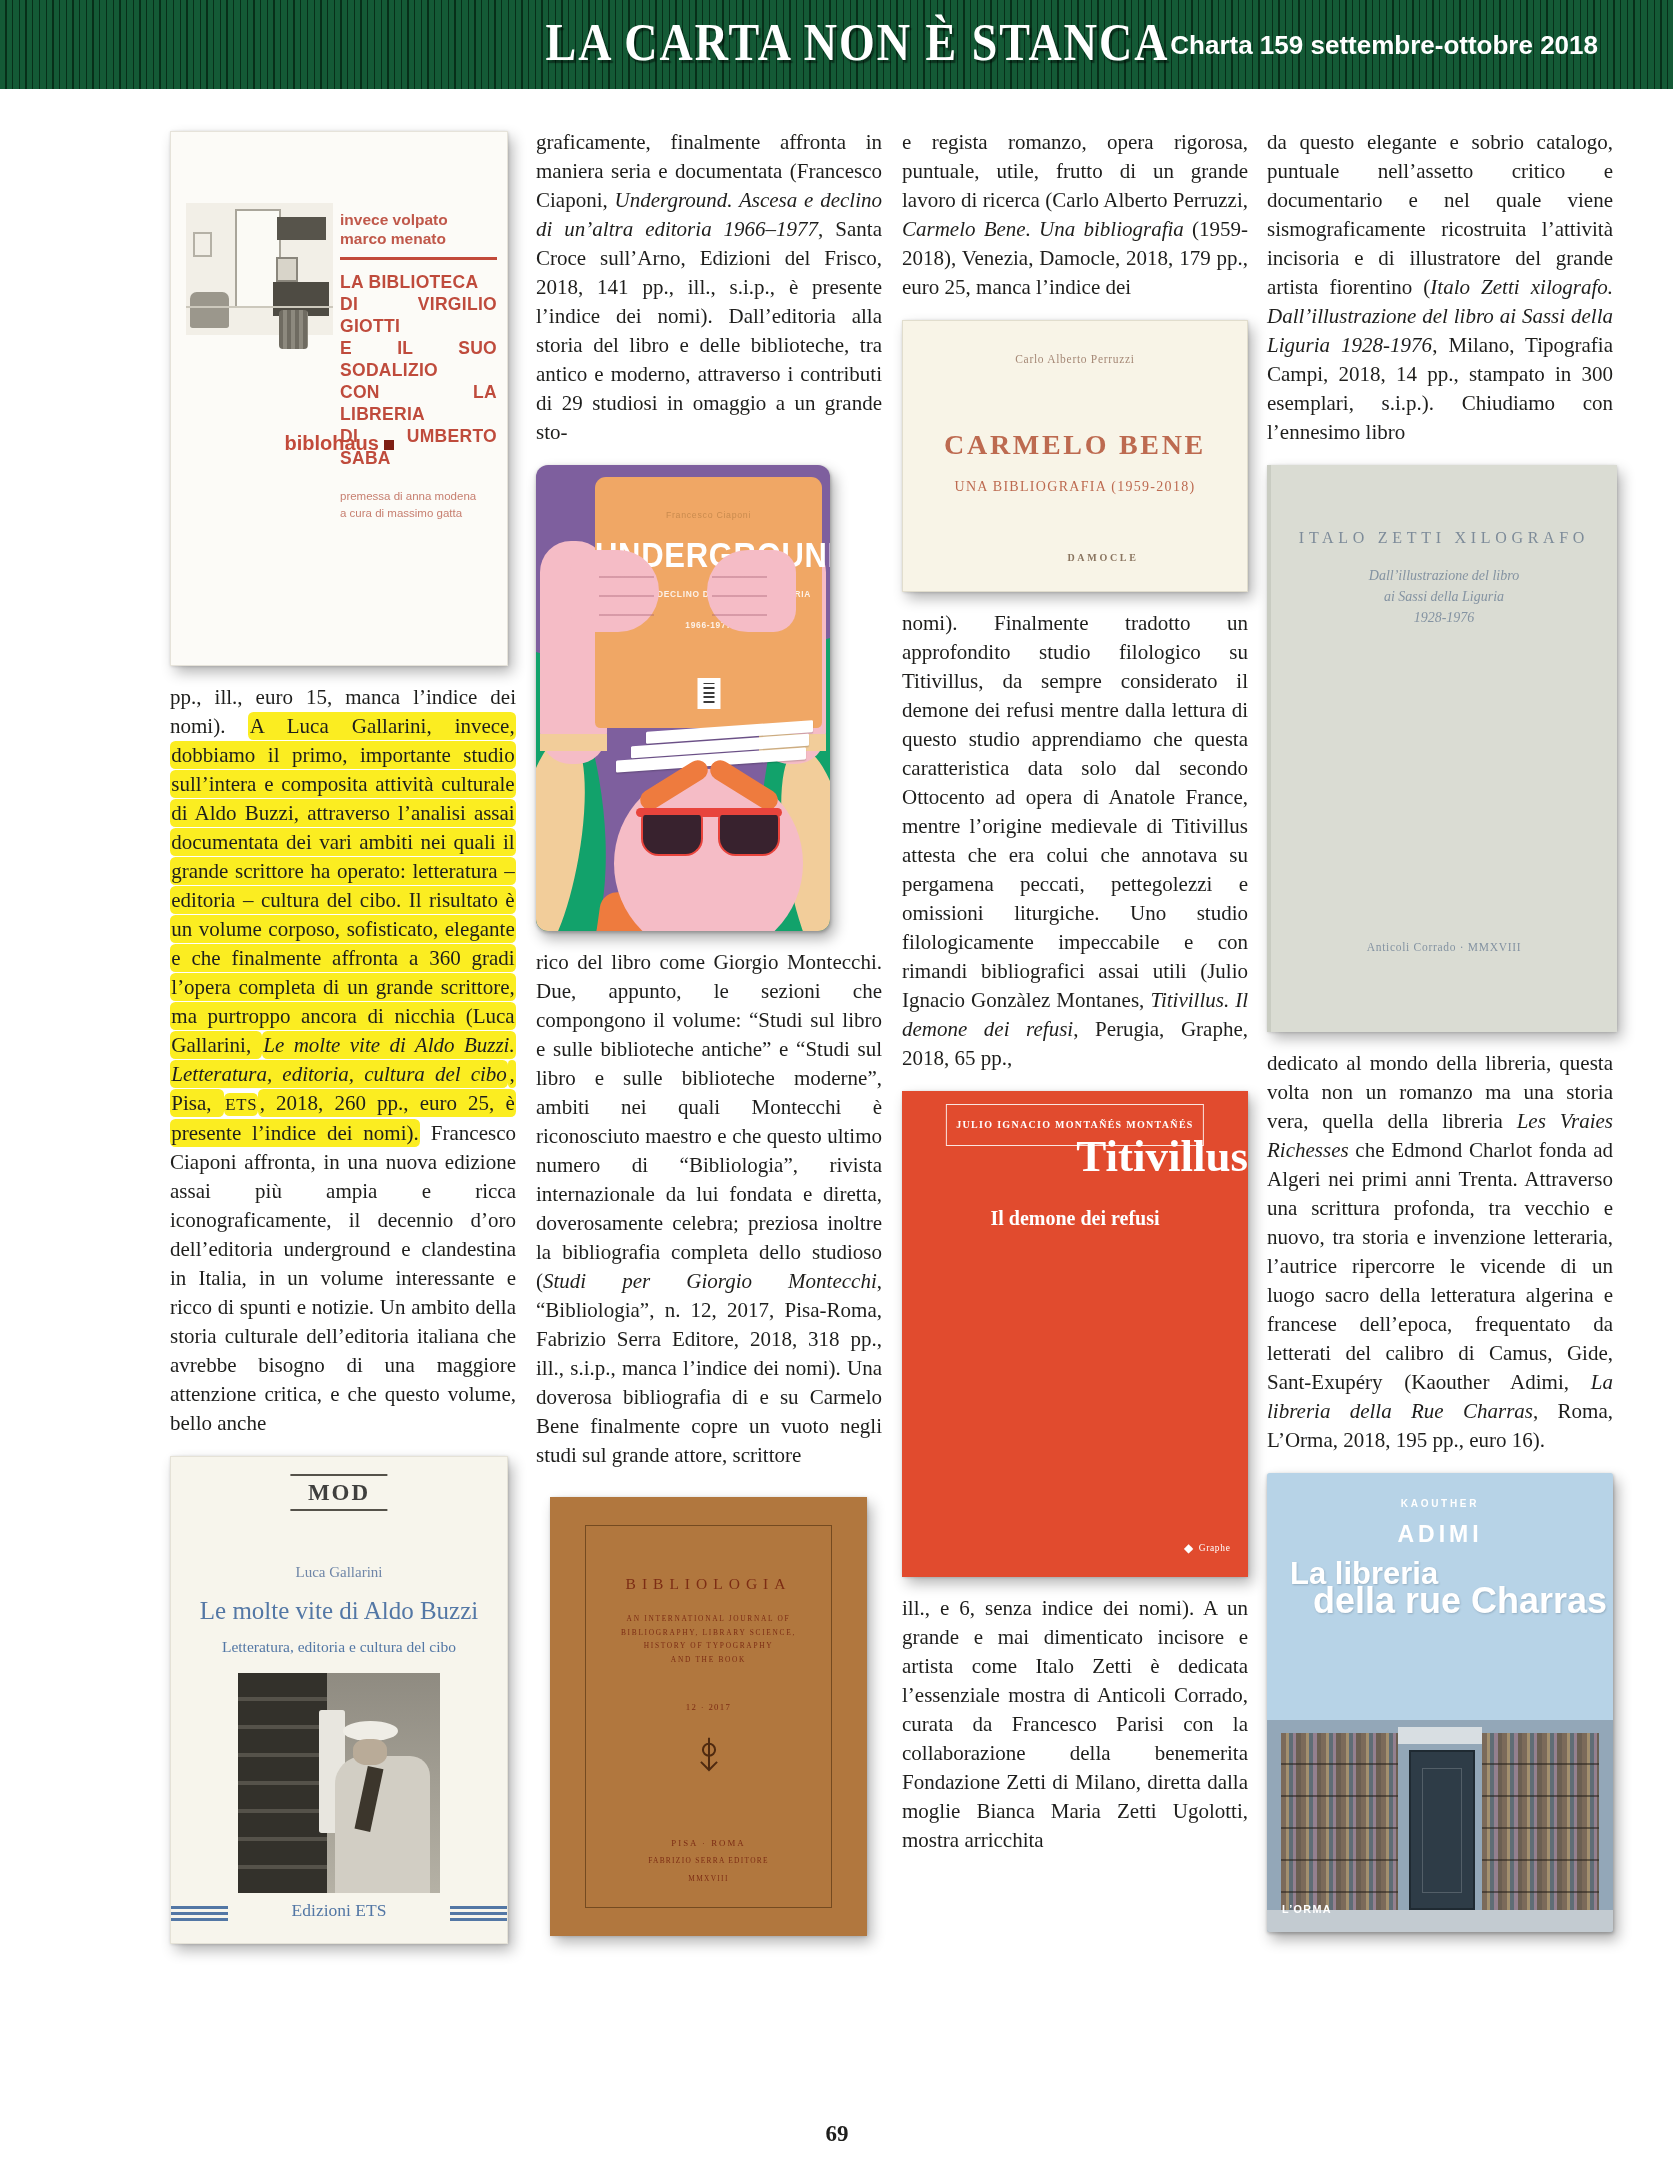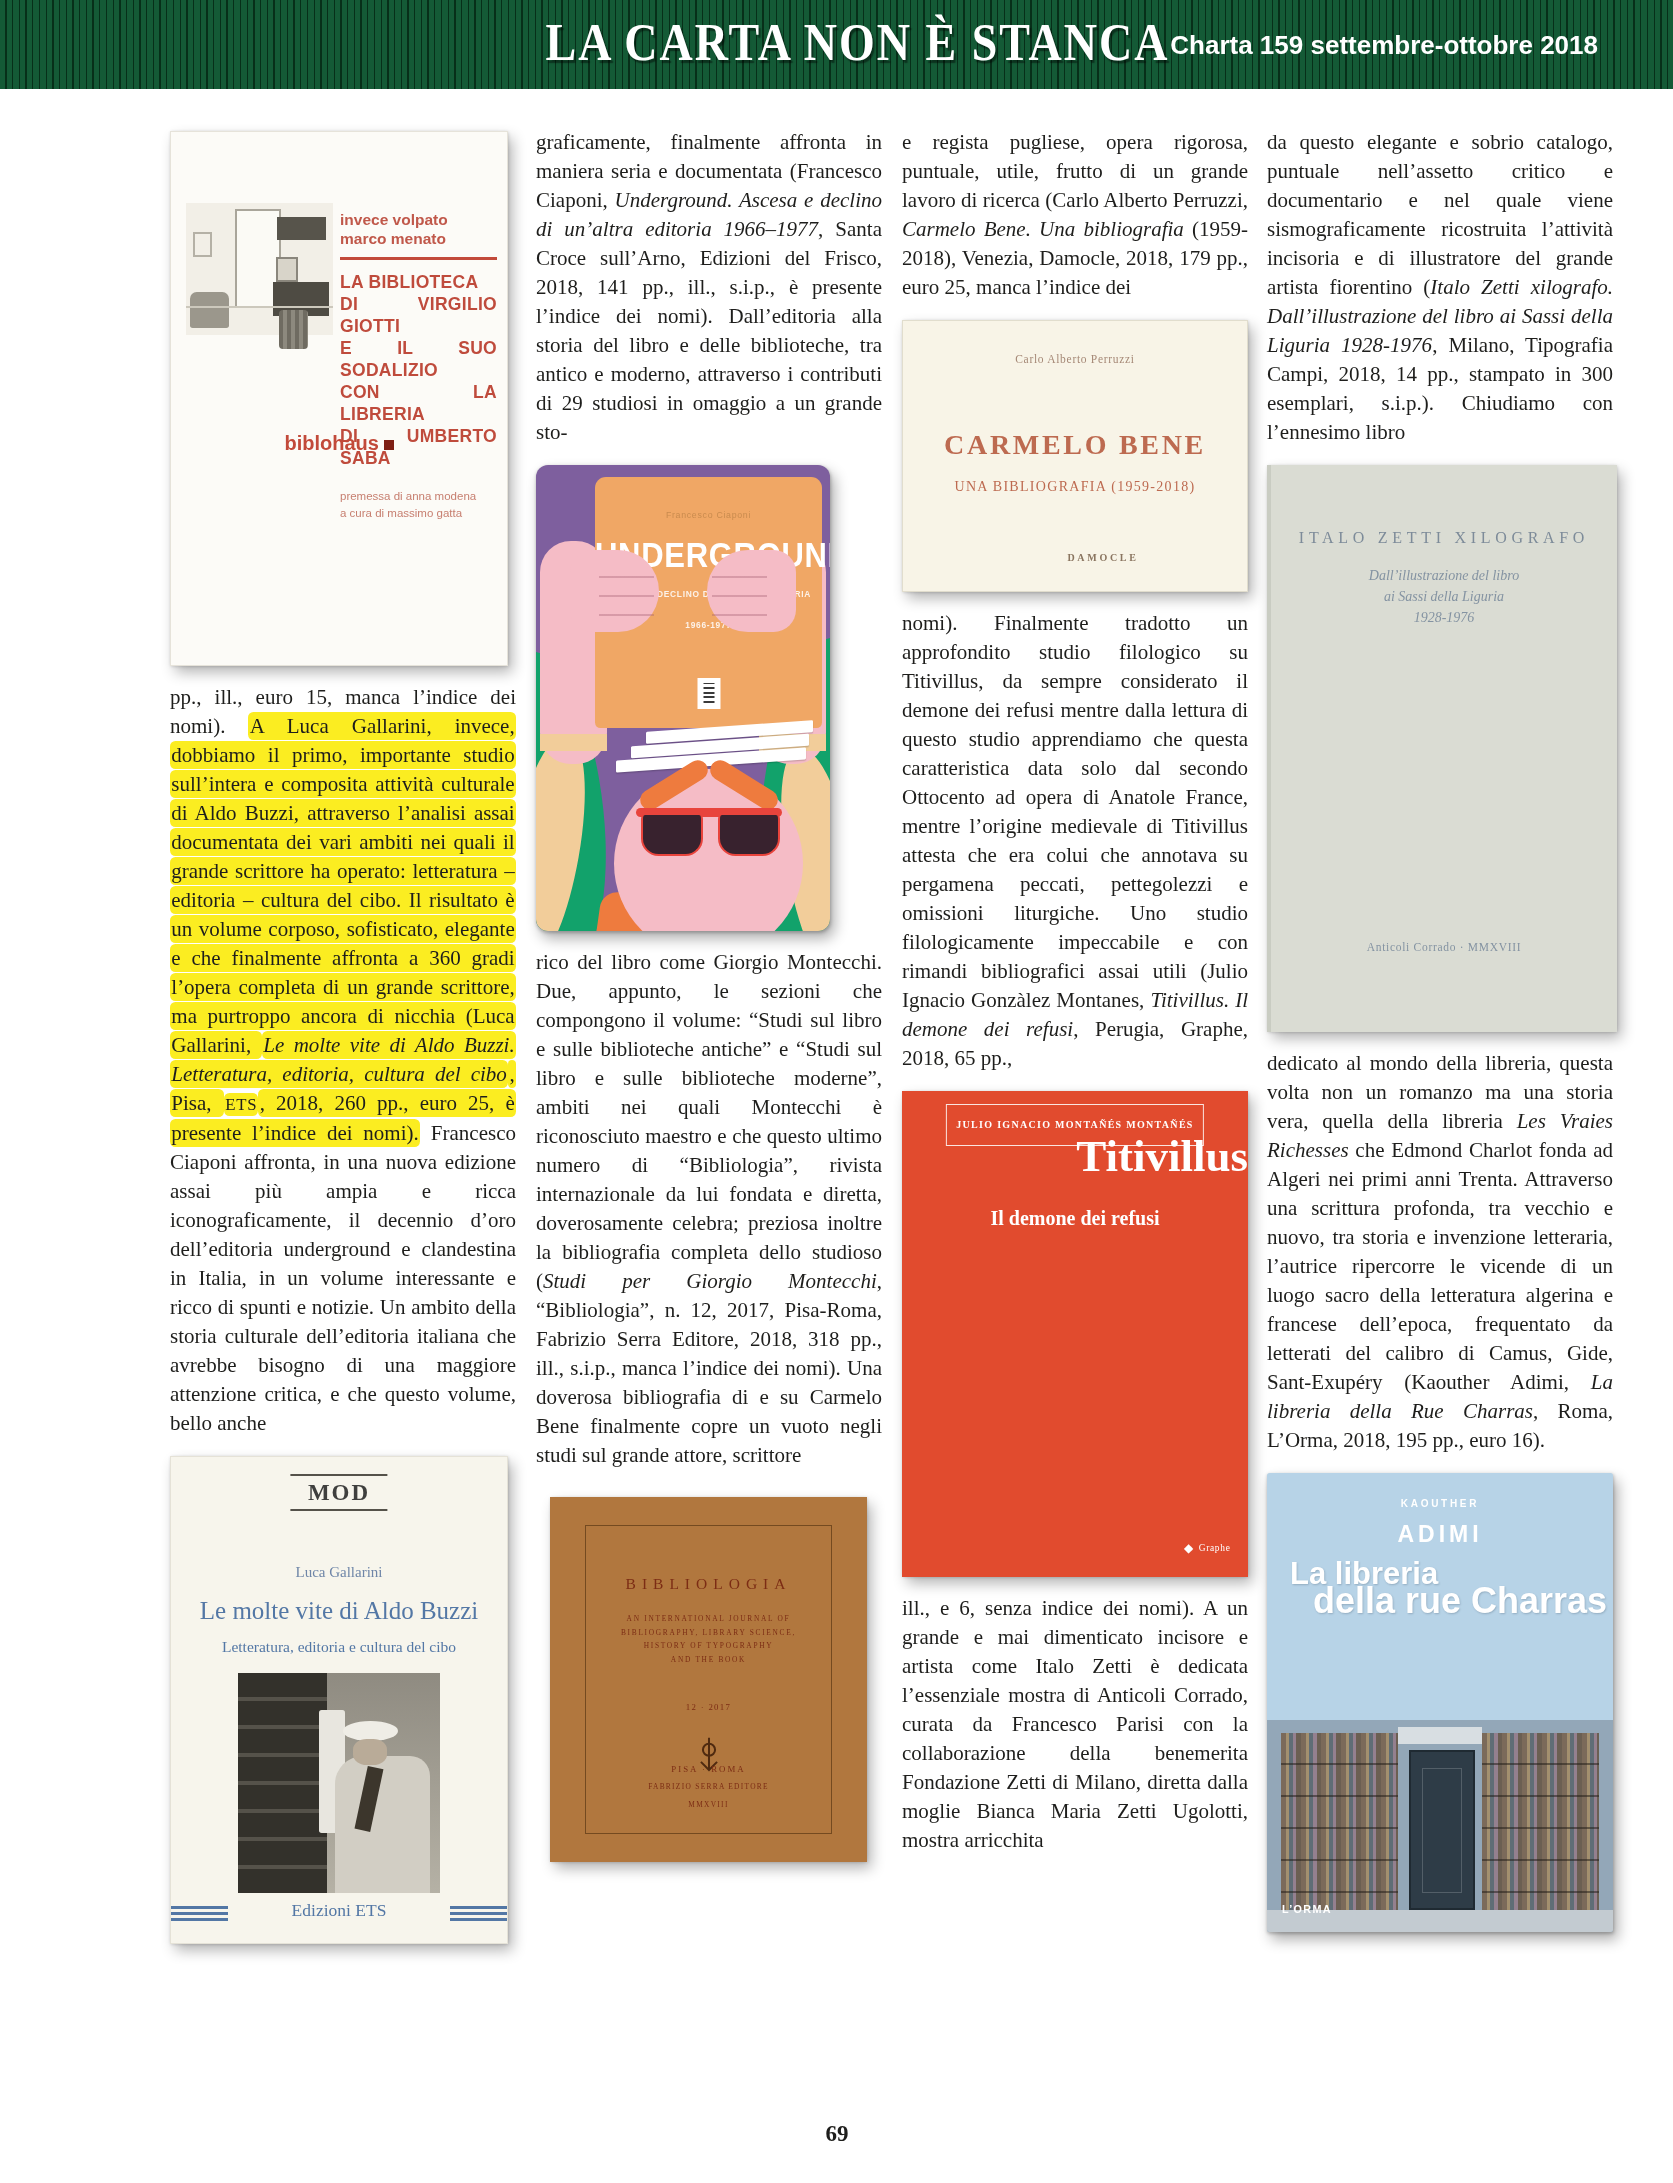--- a/index.html
+++ b/index.html
@@ -131,21 +131,21 @@
   .mp-man{position:absolute;right:5%;bottom:0;width:47%;height:62%;background:#d2cec4;border-radius:28px 20px 0 0;}
   .mp-hat{position:absolute;right:21%;top:22%;width:27%;height:9%;background:#efede6;border-radius:50%;}
   .mp-face{position:absolute;right:26%;top:30%;width:17%;height:12%;background:#b9ab98;border-radius:40%;}
   .mp-strap{position:absolute;right:31%;top:43%;width:8%;height:29%;background:#3c362c;transform:rotate(12deg);}
   .mod-pub{position:absolute;bottom:17.5px;width:100%;text-align:center;font-size:17.5px;color:var(--mod-blue,#5377a5);}
   .mod-rule{position:absolute;bottom:21.6px;width:57px;height:15px;
             background:repeating-linear-gradient(180deg,var(--mod-blue,#5377a5) 0 2.7px,transparent 2.7px 6px);}
   .mod-rule.l{left:0;} .mod-rule.r{right:0;}
 
   
-  .bibliologia{width:317px;height:365px;margin-left:14px;margin-top:27px;background:var(--bibliologia-tan,#b1773e);}
+  .bibliologia{width:317px;height:439px;margin-left:14px;margin-top:27px;background:var(--bibliologia-tan,#b1773e);}
   .bb-frame{position:absolute;inset:28px 35px;border:1.3px solid #744a20;}
   .bb-title{position:absolute;top:72px;width:100%;text-align:center;font-size:15.5px;letter-spacing:6px;color:var(--bibliologia-ink,#7c2c14);}
   .bb-lines{position:absolute;top:115px;width:100%;text-align:center;font-size:7.4px;line-height:13.5px;letter-spacing:1.7px;color:var(--bibliologia-ink,#7c2c14);}
   .bb-issue{position:absolute;top:196px;width:100%;text-align:center;font-size:8.8px;letter-spacing:1.3px;color:var(--bibliologia-ink,#7c2c14);}
   .bb-emblem{position:absolute;top:238px;left:50%;transform:translateX(-50%);width:30px;height:39px;}
   .bb-place{position:absolute;bottom:78px;width:100%;text-align:center;font-size:8.8px;letter-spacing:2px;color:var(--bibliologia-ink,#7c2c14);}
   .bb-pub{position:absolute;bottom:61px;width:100%;text-align:center;font-size:7.4px;letter-spacing:1.3px;color:var(--bibliologia-ink,#7c2c14);}
   .bb-year{position:absolute;bottom:43px;width:100%;text-align:center;font-size:7.4px;letter-spacing:1.3px;color:var(--bibliologia-ink,#7c2c14);}
 
   
@@ -292,21 +292,21 @@
       </svg>
     </div>
     <div class="bb-place">PISA · ROMA</div>
     <div class="bb-pub">FABRIZIO SERRA EDITORE</div>
     <div class="bb-year">MMXVIII</div>
   </div>
 </div>
 
 <div class="col" id="col3">
 
-  <div class="tblock"><span>e regista pugliese, opera rigorosa, puntuale, utile, frutto di un grande lavoro di ricerca (Carlo Alberto Perruzzi, </span><span class="it">Carmelo Bene. Una bibliografia</span><span> (1959-2018), Venezia, Damocle, 2018, 179 pp., euro 25, manca l’indice dei</span></div>
+  <div class="tblock"><span>e regista romanzo, opera rigorosa, puntuale, utile, frutto di un grande lavoro di ricerca (Carlo Alberto Perruzzi, </span><span class="it">Carmelo Bene. Una bibliografia</span><span> (1959-2018), Venezia, Damocle, 2018, 179 pp., euro 25, manca l’indice dei</span></div>
 
   <div class="cover carmelo">
     <div class="cb-author">Carlo Alberto Perruzzi</div>
     <div class="cb-title">CARMELO BENE</div>
     <div class="cb-sub">UNA BIBLIOGRAFIA (1959-2018)</div>
     <div class="cb-pub">DAMOCLE</div>
   </div>
 
   <div class="tblock"><span>nomi). Finalmente tradotto un approfondito studio filologico su Titivillus, da sempre considerato il demone dei refusi mentre dalla lettura di questo studio apprendiamo che questa caratteristica data solo dal secondo Ottocento ad opera di Anatole France, mentre l’origine medievale di Titivillus attesta che era colui che annotava su pergamena peccati, pettegolezzi e omissioni liturgiche. Uno studio filologicamente impeccabile e con rimandi bibliografici assai utili (Julio Ignacio Gonzàlez Montanes, </span><span class="it">Titivillus. Il demone dei refusi</span><span>, Perugia, Graphe, 2018, 65 pp.,</span></div>
 

